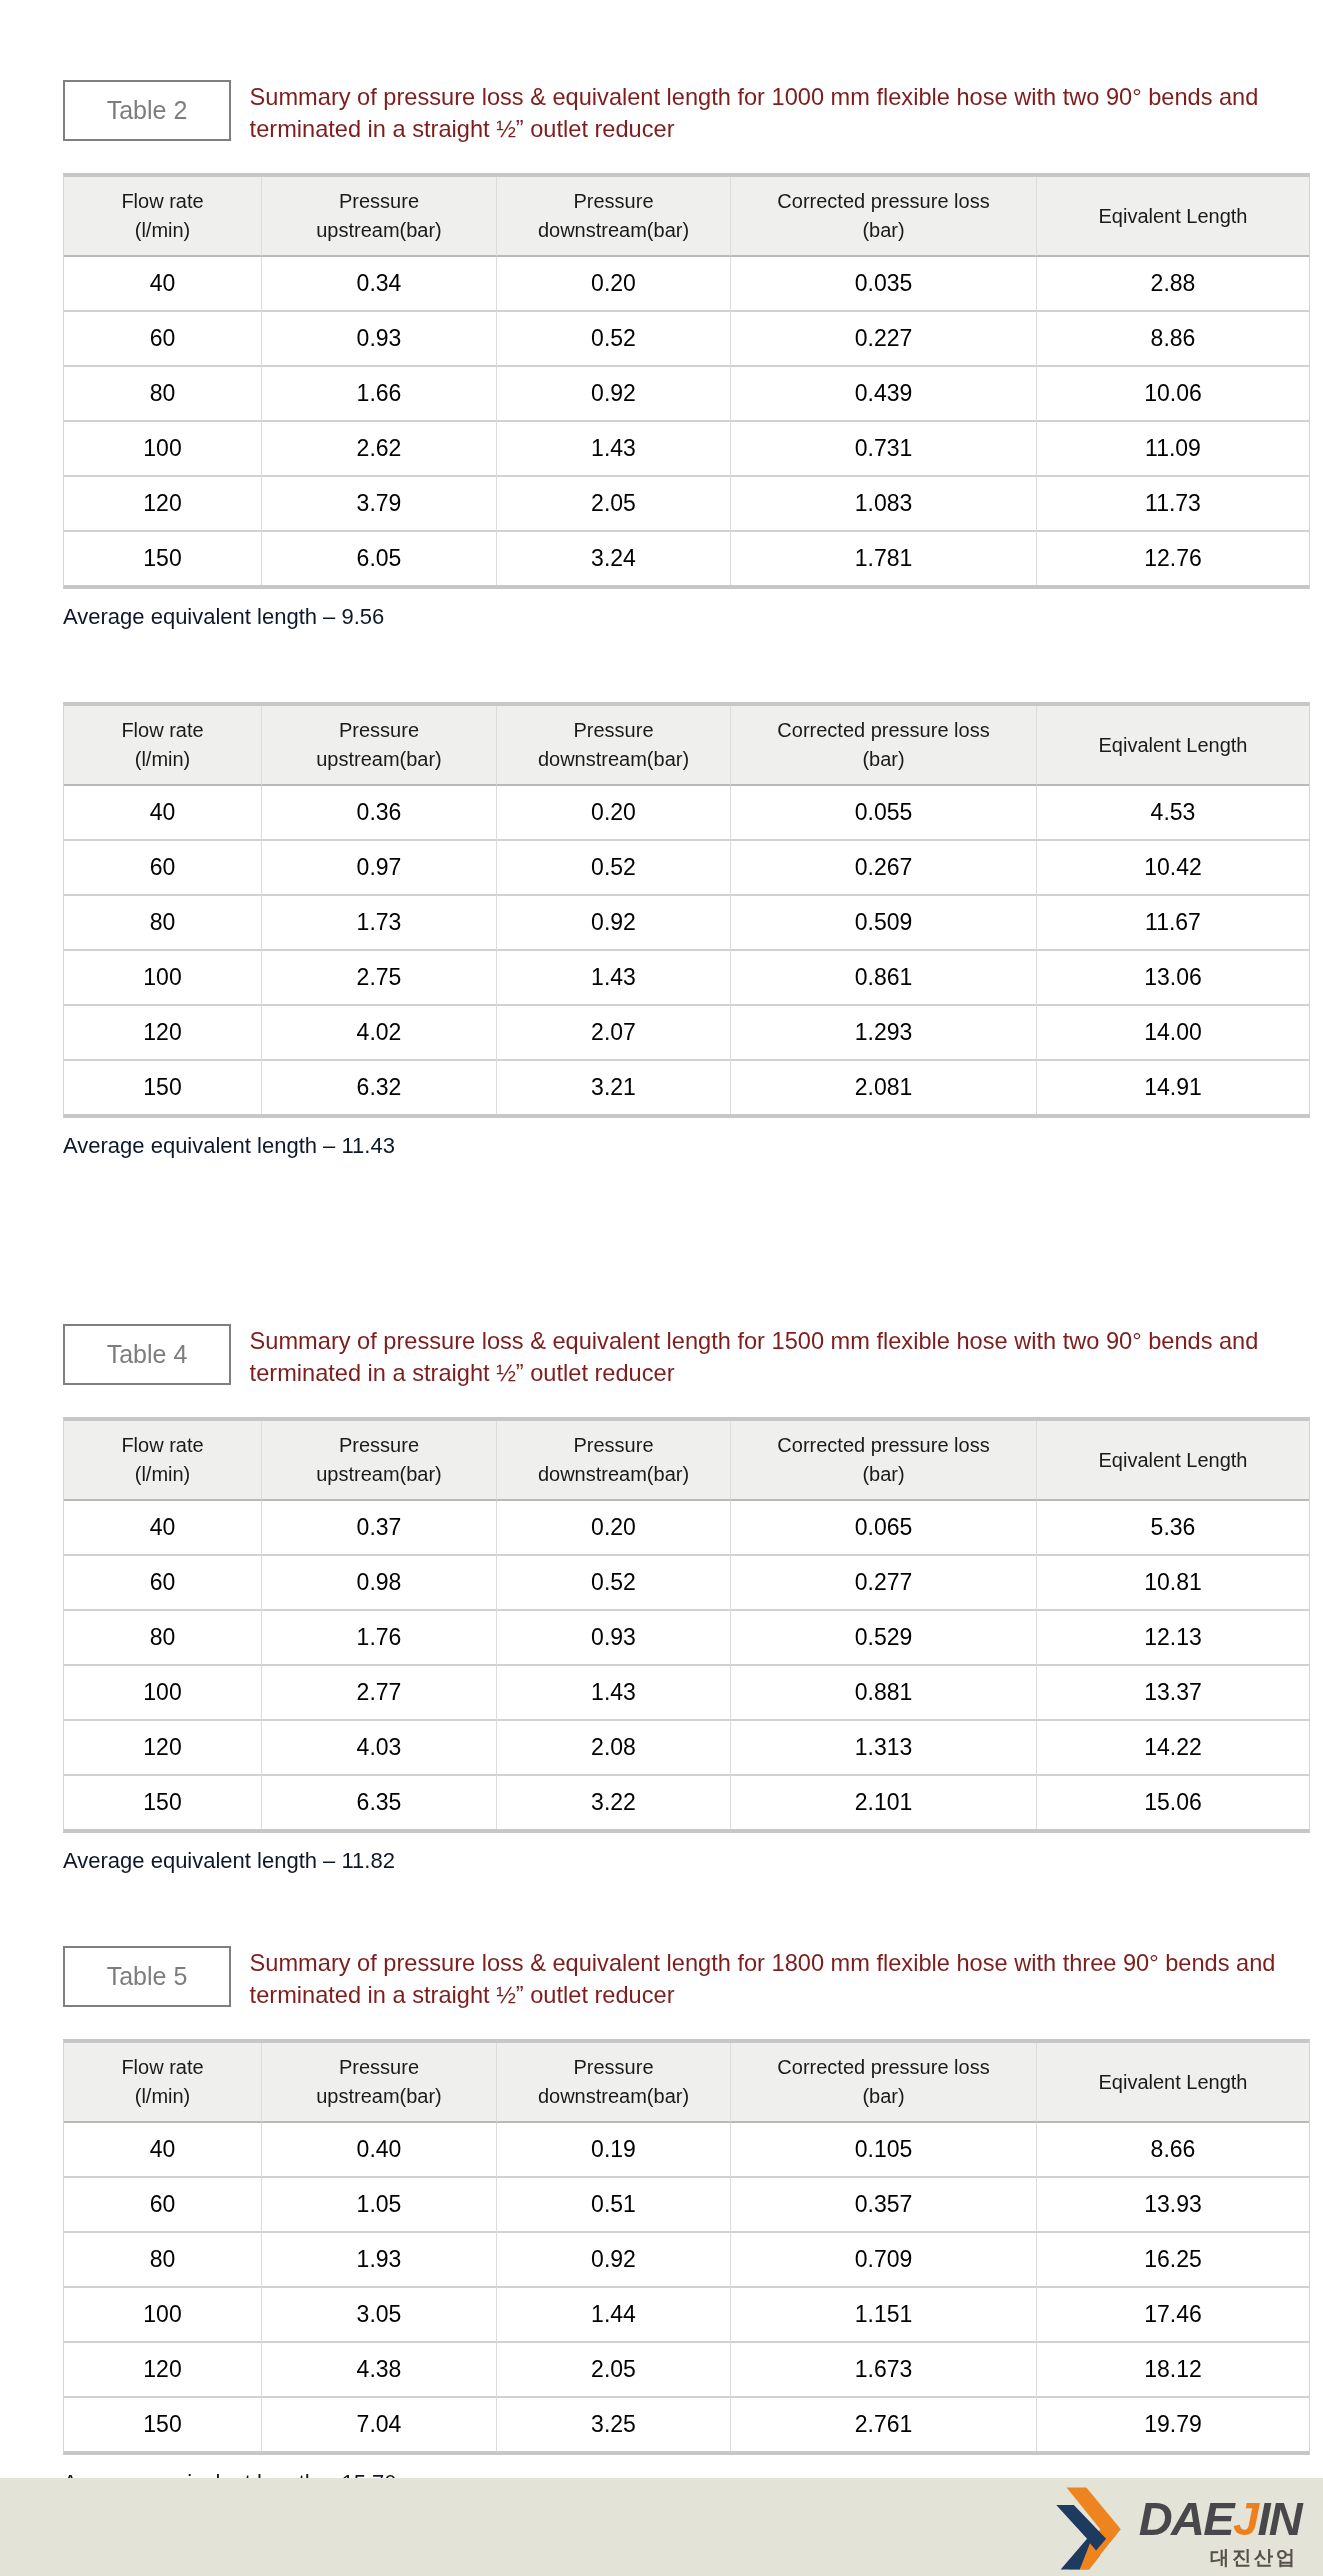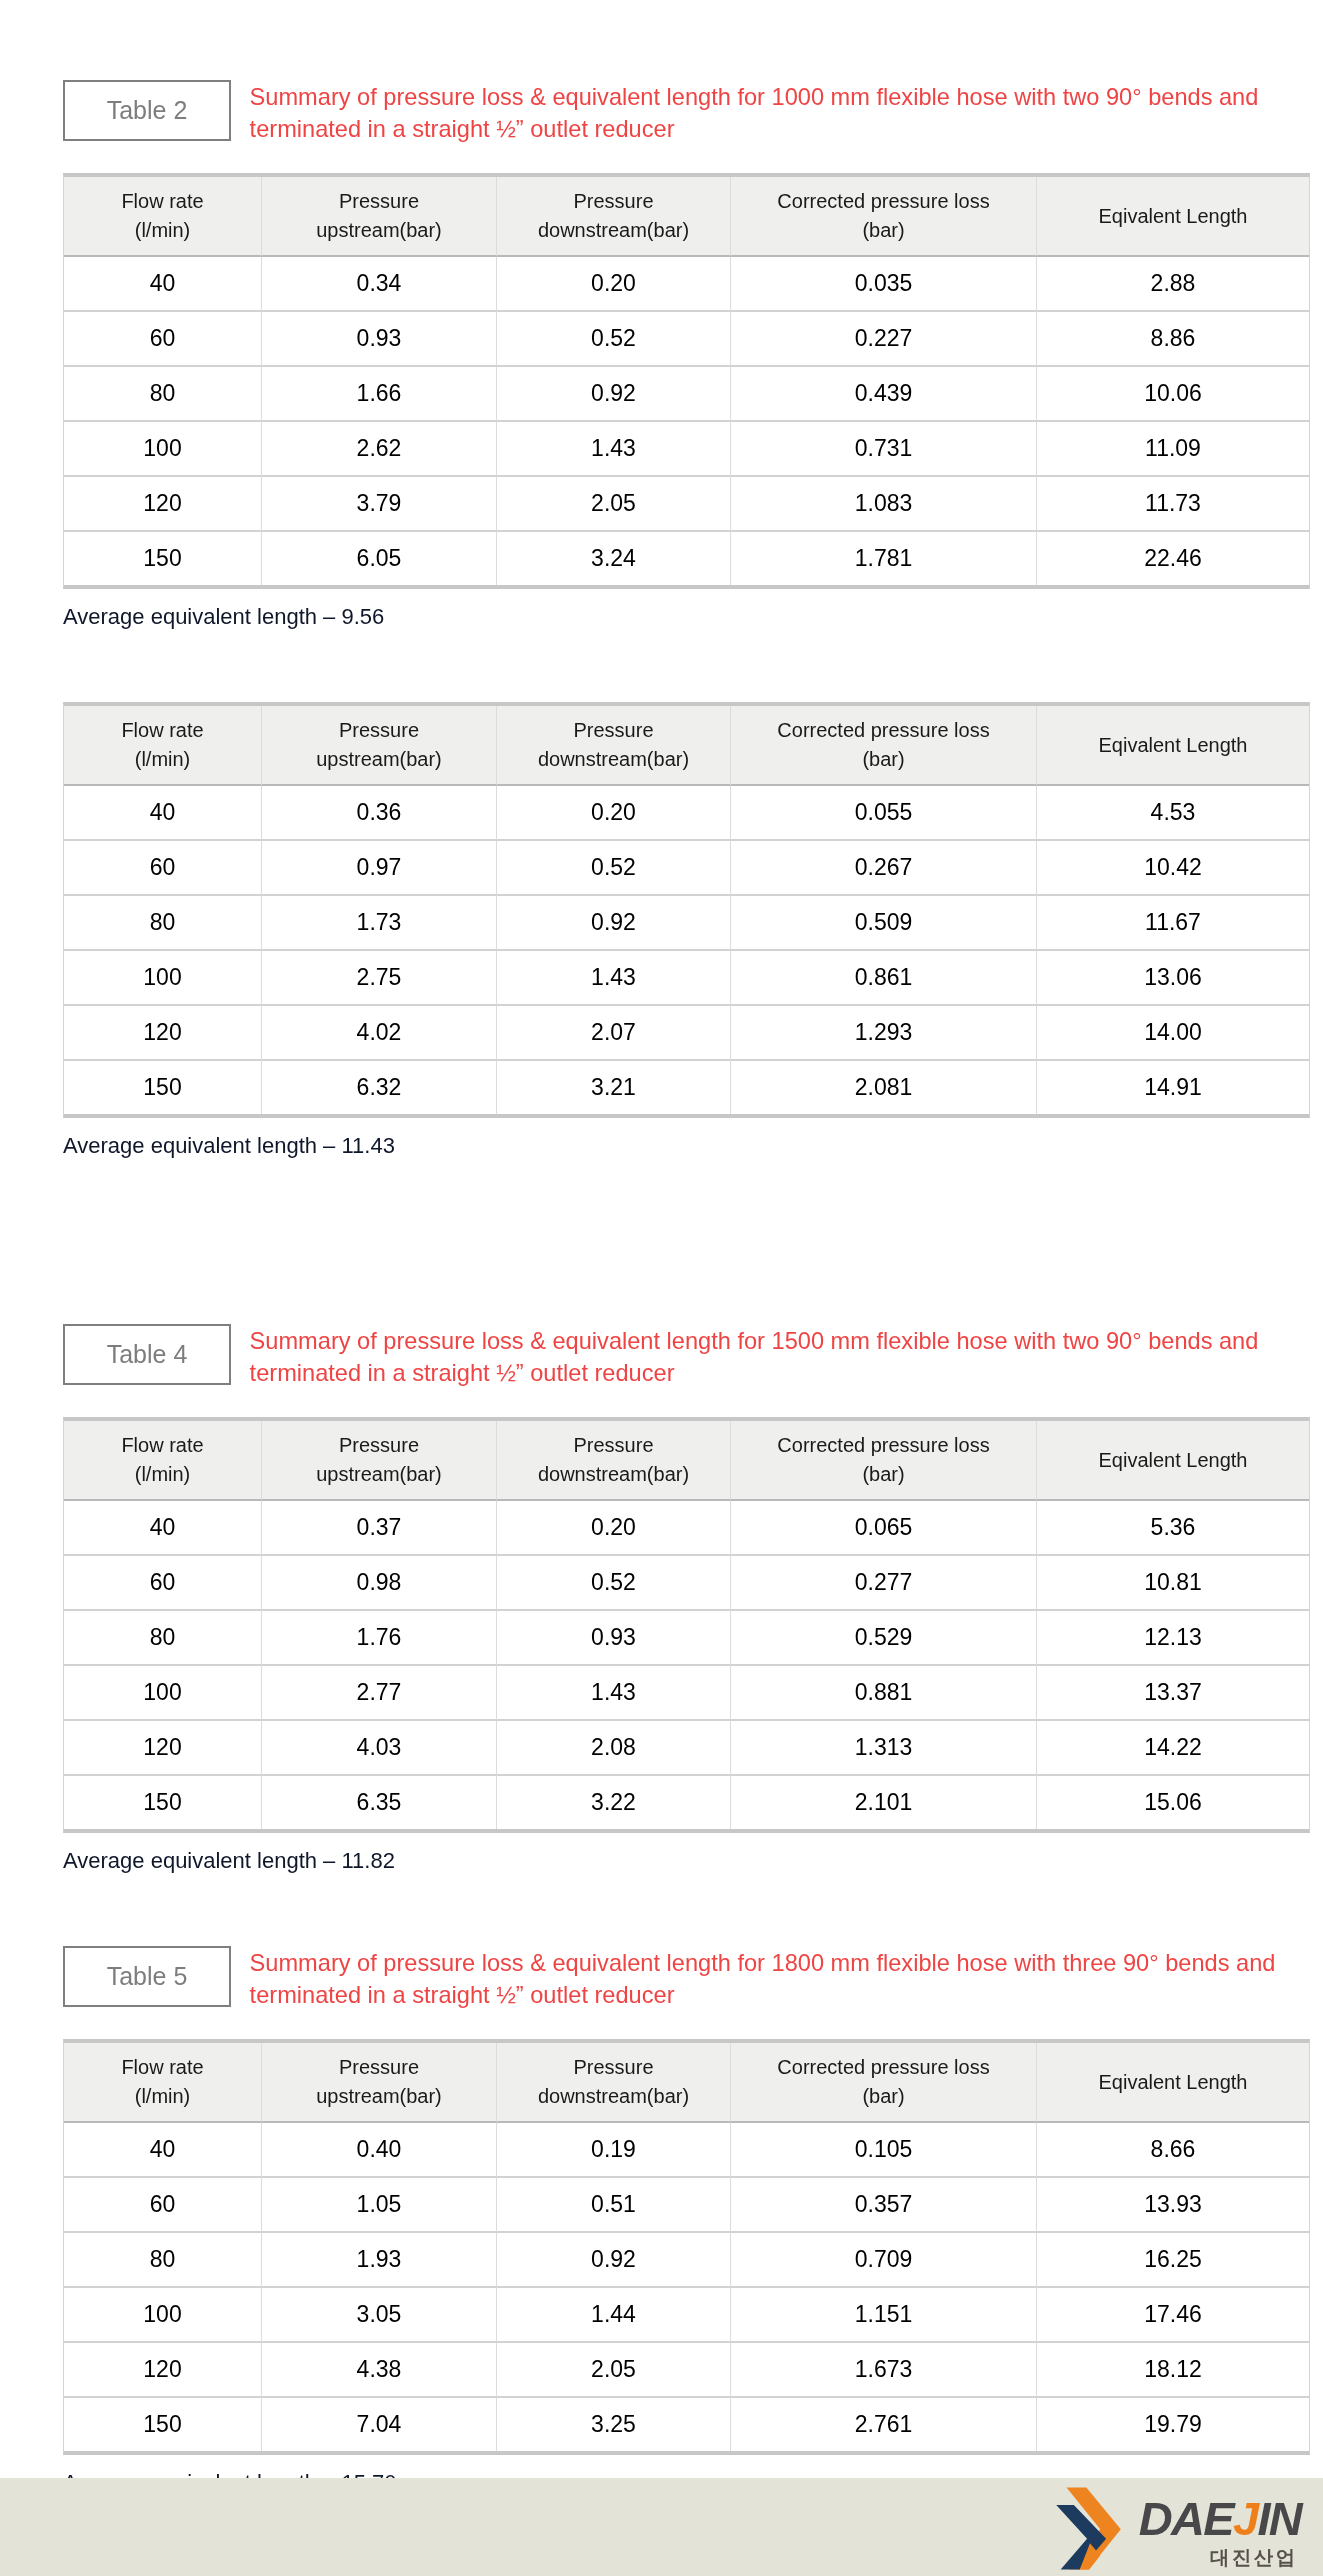--- a/index.html
+++ b/index.html
@@ -14,21 +14,21 @@
   .section{height:622px;margin-left:63px;margin-right:19px;}
   .caption-row{display:flex;height:62px;margin-bottom:31px;}
   .table-label-box{
     flex:0 0 164px;height:57px;
     border:2.5px solid #7f7f7f;background:#ffffff;
     display:flex;align-items:center;justify-content:center;
   }
   .table-label{font-size:25px;color:#7d7d7d;}
   .caption-text{
     flex:1;margin-left:18.6px;padding-top:0.8px;
-    font-size:23.6px;line-height:32px;color:#ef4444;
+    font-size:23.6px;line-height:32px;color:#7f1d1d;
   }
   table.data{
     width:1245px;border-collapse:separate;border-spacing:0;table-layout:fixed;
     border-top:4.2px solid #c7c7c7;border-bottom:4.2px solid #c7c7c7;
     border-left:1.7px solid #d4d4d4;border-right:1.7px solid #d4d4d4;
   }
   table.data th{
     height:78px;background:#efefee;font-weight:normal;
     font-size:20px;line-height:29px;color:#1a1a1a;
     border-bottom:2.5px solid #b9b9b9;border-right:1.7px solid #dcdcdc;
@@ -141,21 +141,21 @@
               <td>3.79</td>
               <td>2.05</td>
               <td>1.083</td>
               <td>11.73</td>
             </tr>
             <tr class="last">
               <td>150</td>
               <td>6.05</td>
               <td>3.24</td>
               <td>1.781</td>
-              <td>22.46</td>
+              <td>12.76</td>
             </tr>
           </tbody>
         </table>
 
         <div class="avg-line">Average equivalent length – 9.56</div>
       </div>
 
       <div class="section">
 
         <table class="data">

